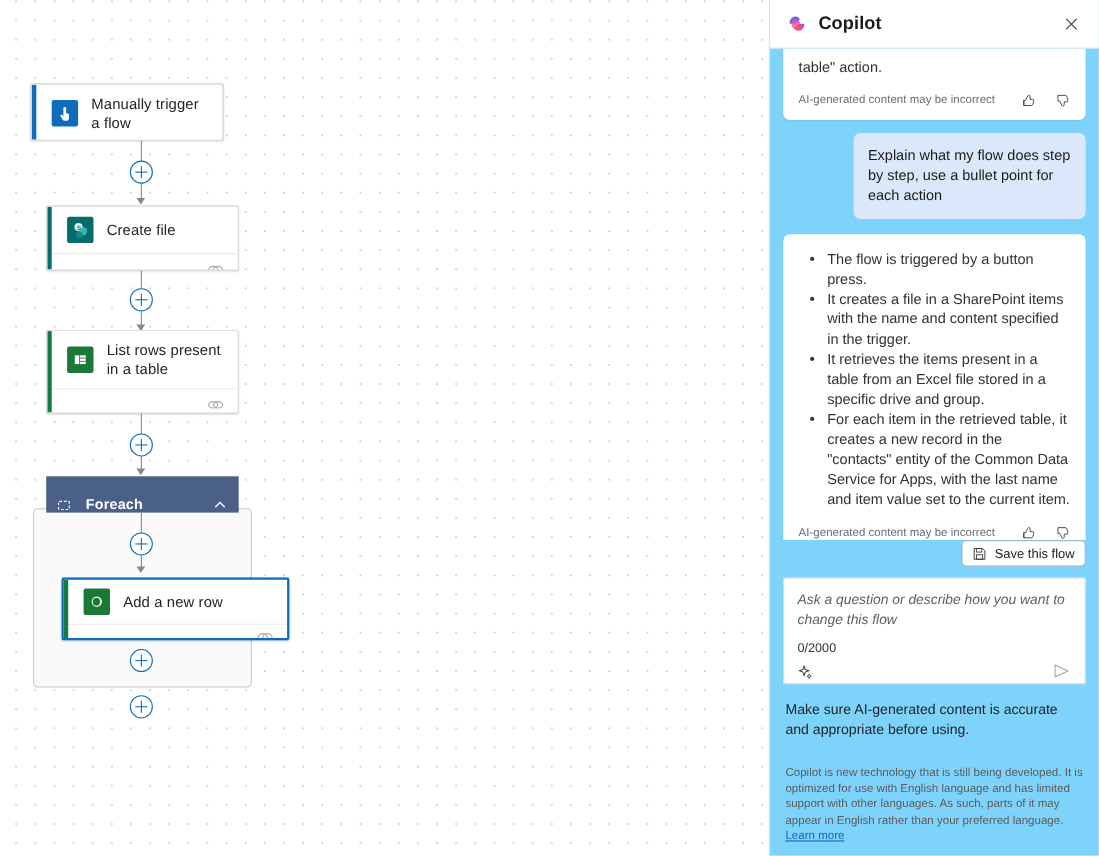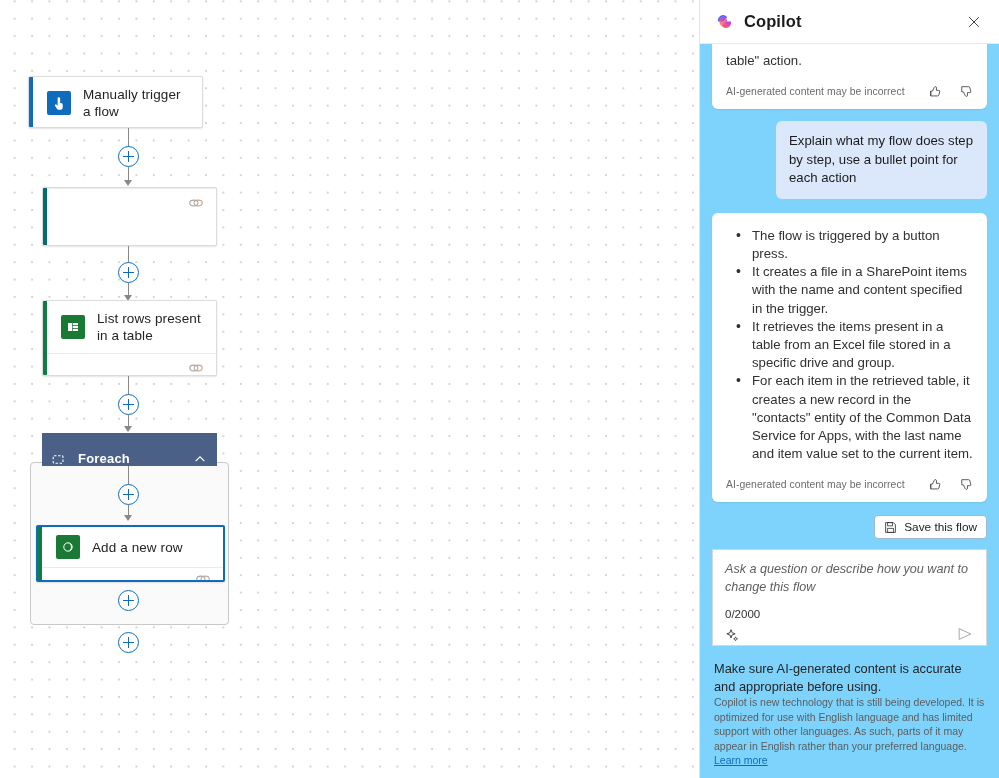--- a/index.html
+++ b/index.html
@@ -186,21 +186,21 @@
   }
   #char-count {
     position: absolute; left: 12px; top: 58px;
     font-size: 11.5px; color: #323130;
   }
   #sparkle-btn { position: absolute; left: 12px; top: 78px; width: 15px; height: 15px; }
   #send-btn { position: absolute; right: 12px; top: 75px; width: 18px; height: 18px; color: #a6a6a6; }
 
   #cp-footer { flex: 0 0 auto; padding: 14px 14px 10px 14px; }
   #footer-head {
-    font-size: 12.8px; color: #242424; line-height: 17.5px; margin-bottom: 0;
+    font-size: 12.8px; color: #242424; line-height: 17.5px; margin-bottom: 24px;
   }
   #footer-body {
     font-size: 10.5px; color: #5d5d5d; line-height: 14.6px;
   }
   #learn-more { color: #0f6cbd; text-decoration: underline; }
 </style>
 </head>
 <body>
 
 <div id="app">
@@ -221,20 +221,31 @@
       </div>
     </div>
 
     <div class="conn" style="left:128px; top:128px; height:26px;"></div>
     <div class="plus-btn" style="left:118px; top:146px;"></div>
     <div class="conn" style="left:128px; top:167px; height:14px;"></div>
     <div class="arrow-head" style="left:124px; top:180px;"></div>
 
     <div class="node" style="left:42px; top:187px; width:175px; height:59px;">
       <div class="accent" style="background:#036c70;"></div>
+      <div class="node-head">
+        <div class="node-icon" style="background:#056b6b;">
+          <svg viewBox="0 0 24 24" width="17" height="17">
+            <circle cx="9" cy="7.5" r="5.2" fill="#ffffff" opacity=".9"></circle>
+            <circle cx="15" cy="13" r="5" fill="#3fc3c3" opacity=".85"></circle>
+            <circle cx="10" cy="17.5" r="4.3" fill="#0a8f8f" opacity=".9"></circle>
+            <text x="7" y="12" font-size="8" fill="#056b6b" font-family="Liberation Sans, sans-serif" font-weight="bold">S</text>
+          </svg>
+        </div>
+        <div class="node-title">Create file</div>
+      </div>
       <div class="node-foot">
         <svg class="chain-ico" viewBox="0 0 22 14">
           <ellipse cx="8" cy="7" rx="5.6" ry="4" fill="none" stroke="#7d8b9c" stroke-width="1.5"></ellipse>
           <ellipse cx="14" cy="7" rx="5.6" ry="4" fill="none" stroke="#b08a6a" stroke-width="1.5"></ellipse>
         </svg>
       </div>
     </div>
 
     <div class="conn" style="left:128px; top:246px; height:26px;"></div>
     <div class="plus-btn" style="left:118px; top:262px;"></div>
@@ -276,21 +287,21 @@
       <svg class="chev" viewBox="0 0 16 16">
         <path d="M3 10.5 L8 5.5 L13 10.5" fill="none" stroke="#ffffff" stroke-width="1.4"></path>
       </svg>
     </div>
 
     <div class="conn" style="left:128px; top:466px; height:21px;"></div>
     <div class="plus-btn" style="left:118px; top:484px;"></div>
     <div class="conn" style="left:128px; top:505px; height:11px;"></div>
     <div class="arrow-head" style="left:124px; top:515px;"></div>
 
-    <div class="node selected" style="left:36px; top:525px; width:189px; height:57px;">
+    <div class="node selected" style="left:56px; top:525px; width:207px; height:57px;">
       <div class="accent" style="background:#107c41; left:0;"></div>
       <div class="node-head" style="padding-top:7px; padding-bottom:7px;">
         <div class="node-icon" style="background:#1a7a35;">
           <svg viewBox="0 0 24 24" width="16" height="16">
             <rect x="2.5" y="2.5" width="19" height="19" rx="2" fill="#1a7a35"></rect>
             <circle cx="12" cy="12" r="6.3" fill="none" stroke="#ffffff" stroke-width="1.5"></circle>
             <path d="M12 6.2 a6 6 0 0 1 0 11.6 a3.2 3.2 0 0 0 0-11.6z" fill="#ffffff"></path>
           </svg>
         </div>
         <div class="node-title">Add a new row</div>

